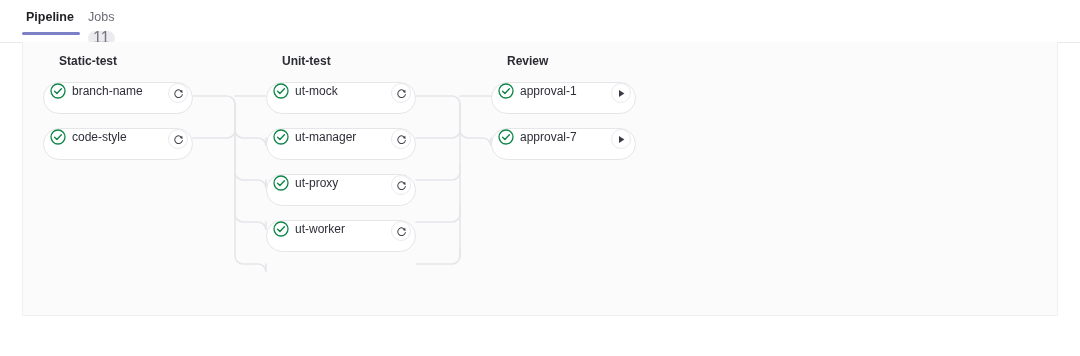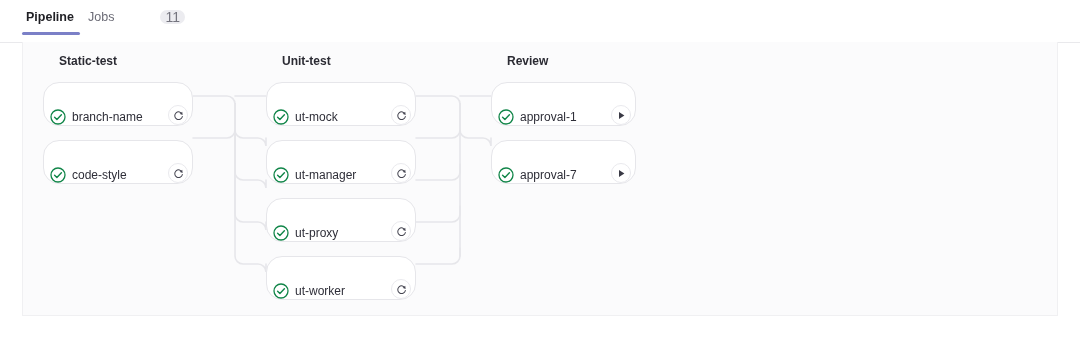--- a/index.html
+++ b/index.html
@@ -31,40 +31,39 @@
     top: 9px;
     display: flex;
     align-items: center;
     gap: 6px;
     font-size: 12.5px;
     line-height: 16px;
     cursor: pointer;
     user-select: none;
   }
   .tab-pipeline { left: 26px; font-weight: 700; color: #1f1f24; }
-  .tab-jobs { left: 88px; font-weight: 400; color: #6b6b76; }
+  .tab-jobs { left: 88px; font-weight: 400; color: #6b6b76; flex-direction: column; }
   .tab-underline {
     position: absolute;
     left: 22px;
     top: 32px;
     width: 58px;
     height: 3px;
     border-radius: 2px;
     background: #7b80c7;
   }
   .badge {
     display: inline-block;
     background: #ececf0;
     color: #75757f;
-    font-size: 14px;
+    font-size: 16px;
     line-height: 14px;
     padding: 0 5px;
     border-radius: 8px;
     font-weight: 400;
-    margin-left: 40px;
   }
 
   
   .canvas {
     position: absolute;
     left: 22px;
     top: 42px;
     width: 1036px;
     height: 274px;
     background: #fbfbfc;
@@ -103,23 +102,23 @@
 
   .jobs {
     position: absolute;
     top: 40px;
     left: 0;
   }
 
   .job {
     position: relative;
     display: flex;
-    align-items: flex-end;
+    align-items: flex-start;
     box-sizing: border-box;
-    height: 44px;
+    height: 32px;
     margin-bottom: 14px;
     padding: 0 4px 0 6px;
     background: #ffffff;
     border: 1px solid #e6e6ea;
     border-radius: 16px;
     cursor: pointer;
   }
   .stage-0 .job { width: 150px; }
   .stage-1 .job { width: 150px; }
   .stage-2 .job { width: 145px; }

